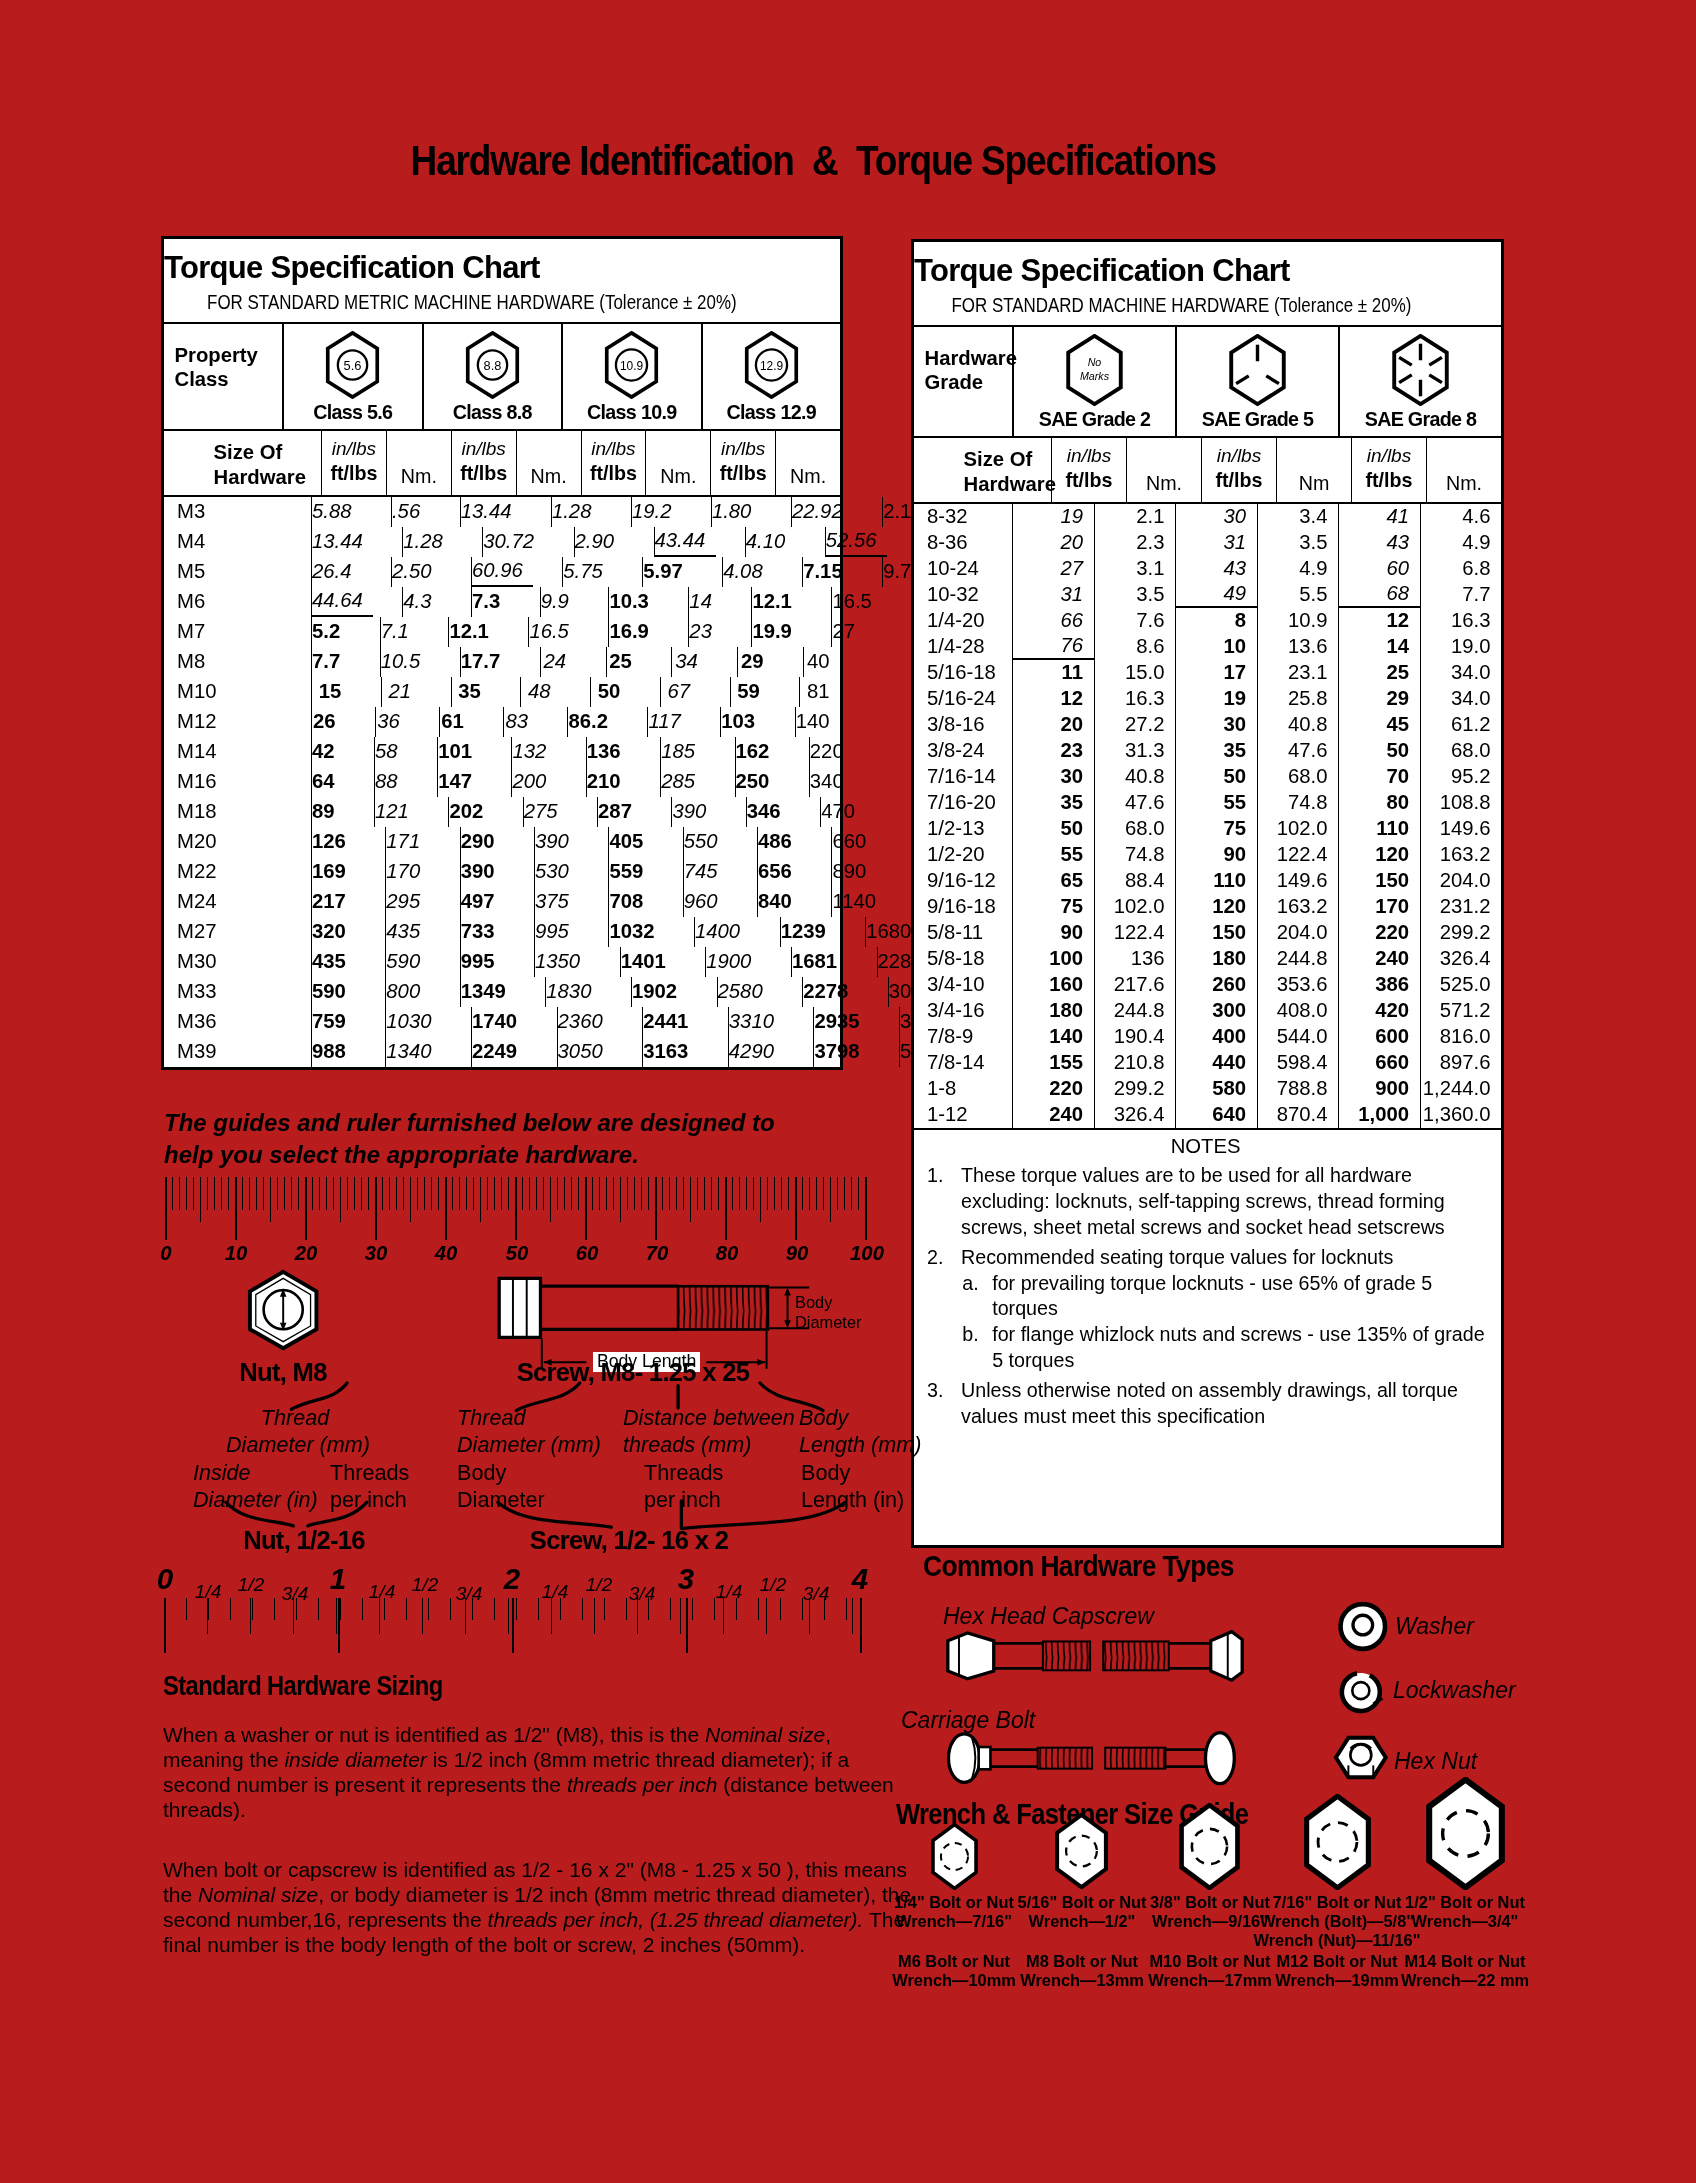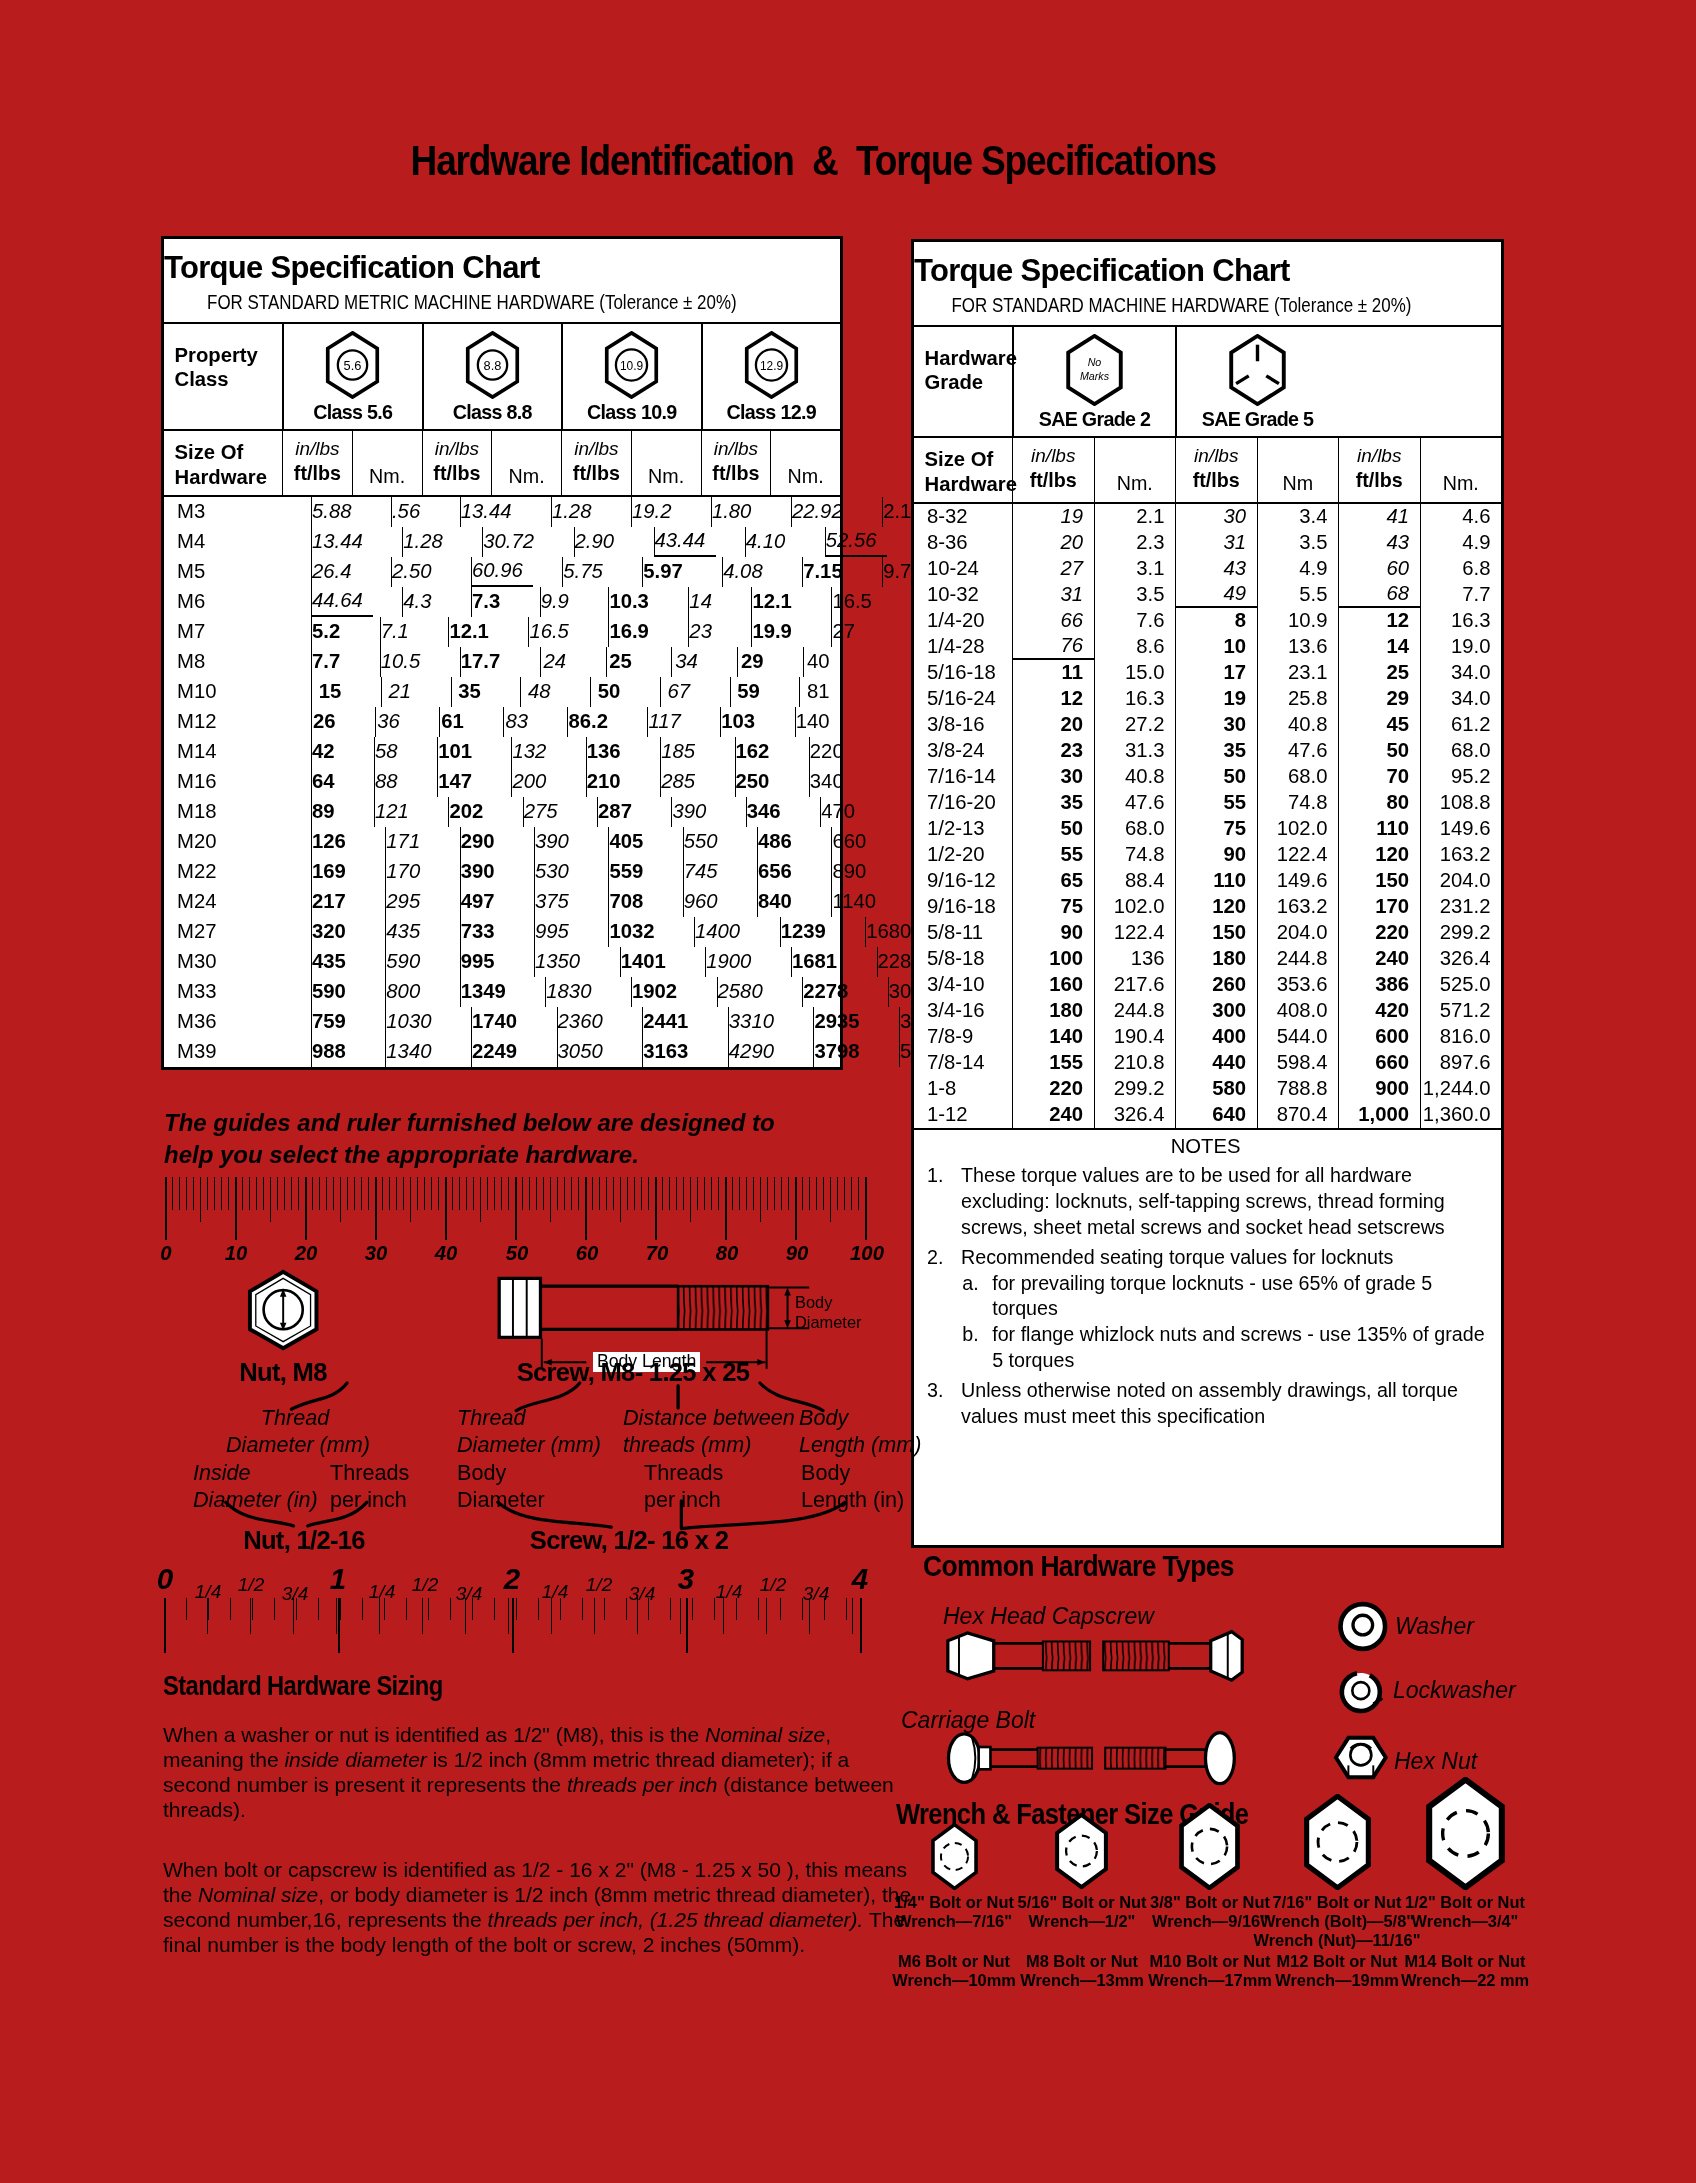--- a/index.html
+++ b/index.html
@@ -19,21 +19,21 @@
   .chart-sub{font-size:19.7px;margin-top:5.2px;}
   .grid{display:grid;}
   .mclass{grid-template-columns:118px repeat(4,1fr);}
   .mcols{grid-template-columns:118px repeat(8,1fr);}
   .sclass{grid-template-columns:98px repeat(3,1fr);}
   .scols{grid-template-columns:98px repeat(6,1fr);}
   .class-row{border-bottom:2.6px solid #000;}
   .prop-cell{font-weight:bold;font-size:20.3px;line-height:24px;padding:19.7px 0 0 10.5px;}
   .class-cell{border-left:2px solid #000;text-align:center;padding:7.9px 0 5.2px;}
   .class-label{font-weight:bold;font-size:19.7px;margin-top:1.3px;letter-spacing:-0.7px;}
-  .units-row{border-bottom:2px solid #000;height:64px;}
+  .units-row{border-bottom:2px solid #000;height:64px;padding-left:39px;}
   .units-row>div{border-left:1.3px solid #000;}
   .units-row>div:first-child{border-left:none;}
   .size-head{font-weight:bold;font-size:20.3px;line-height:25px;padding:9.2px 0 0 10.5px;}
   .unit-pair{text-align:center;padding-top:6.6px;}
   .u-in{font-style:italic;font-size:19px;}
   .u-ft{font-weight:bold;font-size:19.7px;margin-top:2.6px;}
   .unit-nm{display:flex;align-items:flex-end;justify-content:center;font-size:19.7px;padding-bottom:6.6px;}
   .trow{display:grid;}
   .m-rows .trow{height:30px;gap:29px;}
   .s-rows .trow{height:26px;}
@@ -395,20 +395,32 @@
         <div class="class-label">SAE Grade 2</div>
       </div>
       <div class="class-cell">
         <svg class="hex-ic" width="59" height="72" viewBox="0 0 60 74">
           <polygon points="30,2 57,19 57,55 30,72 3,55 3,19" fill="#fff" stroke="#000" stroke-width="4"></polygon>
           <line x1="30" y1="11" x2="30" y2="28" stroke="#000" stroke-width="3.5"></line>
           <line x1="21" y1="43" x2="8" y2="51" stroke="#000" stroke-width="3.5"></line>
           <line x1="39" y1="43" x2="52" y2="51" stroke="#000" stroke-width="3.5"></line>
         </svg>
         <div class="class-label">SAE Grade 5</div>
+      </div>
+      <div class="class-cell">
+        <svg class="hex-ic" width="59" height="72" viewBox="0 0 60 74">
+          <polygon points="30,2 57,19 57,55 30,72 3,55 3,19" fill="#fff" stroke="#000" stroke-width="4"></polygon>
+          <line x1="30" y1="10" x2="30" y2="27" stroke="#000" stroke-width="3.5"></line>
+          <line x1="30" y1="47" x2="30" y2="64" stroke="#000" stroke-width="3.5"></line>
+          <line x1="21" y1="32" x2="8" y2="24" stroke="#000" stroke-width="3.5"></line>
+          <line x1="39" y1="32" x2="52" y2="24" stroke="#000" stroke-width="3.5"></line>
+          <line x1="21" y1="42" x2="8" y2="50" stroke="#000" stroke-width="3.5"></line>
+          <line x1="39" y1="42" x2="52" y2="50" stroke="#000" stroke-width="3.5"></line>
+        </svg>
+        <div class="class-label">SAE Grade 8</div>
       </div>
     </div>
     <div class="grid scols units-row">
       <div class="size-head">
         <div>Size Of</div>
           <div>Hardware</div>
       </div>
       <div class="unit-pair">
           <div class="u-in">in/lbs</div>
           <div class="u-ft">ft/lbs</div>

